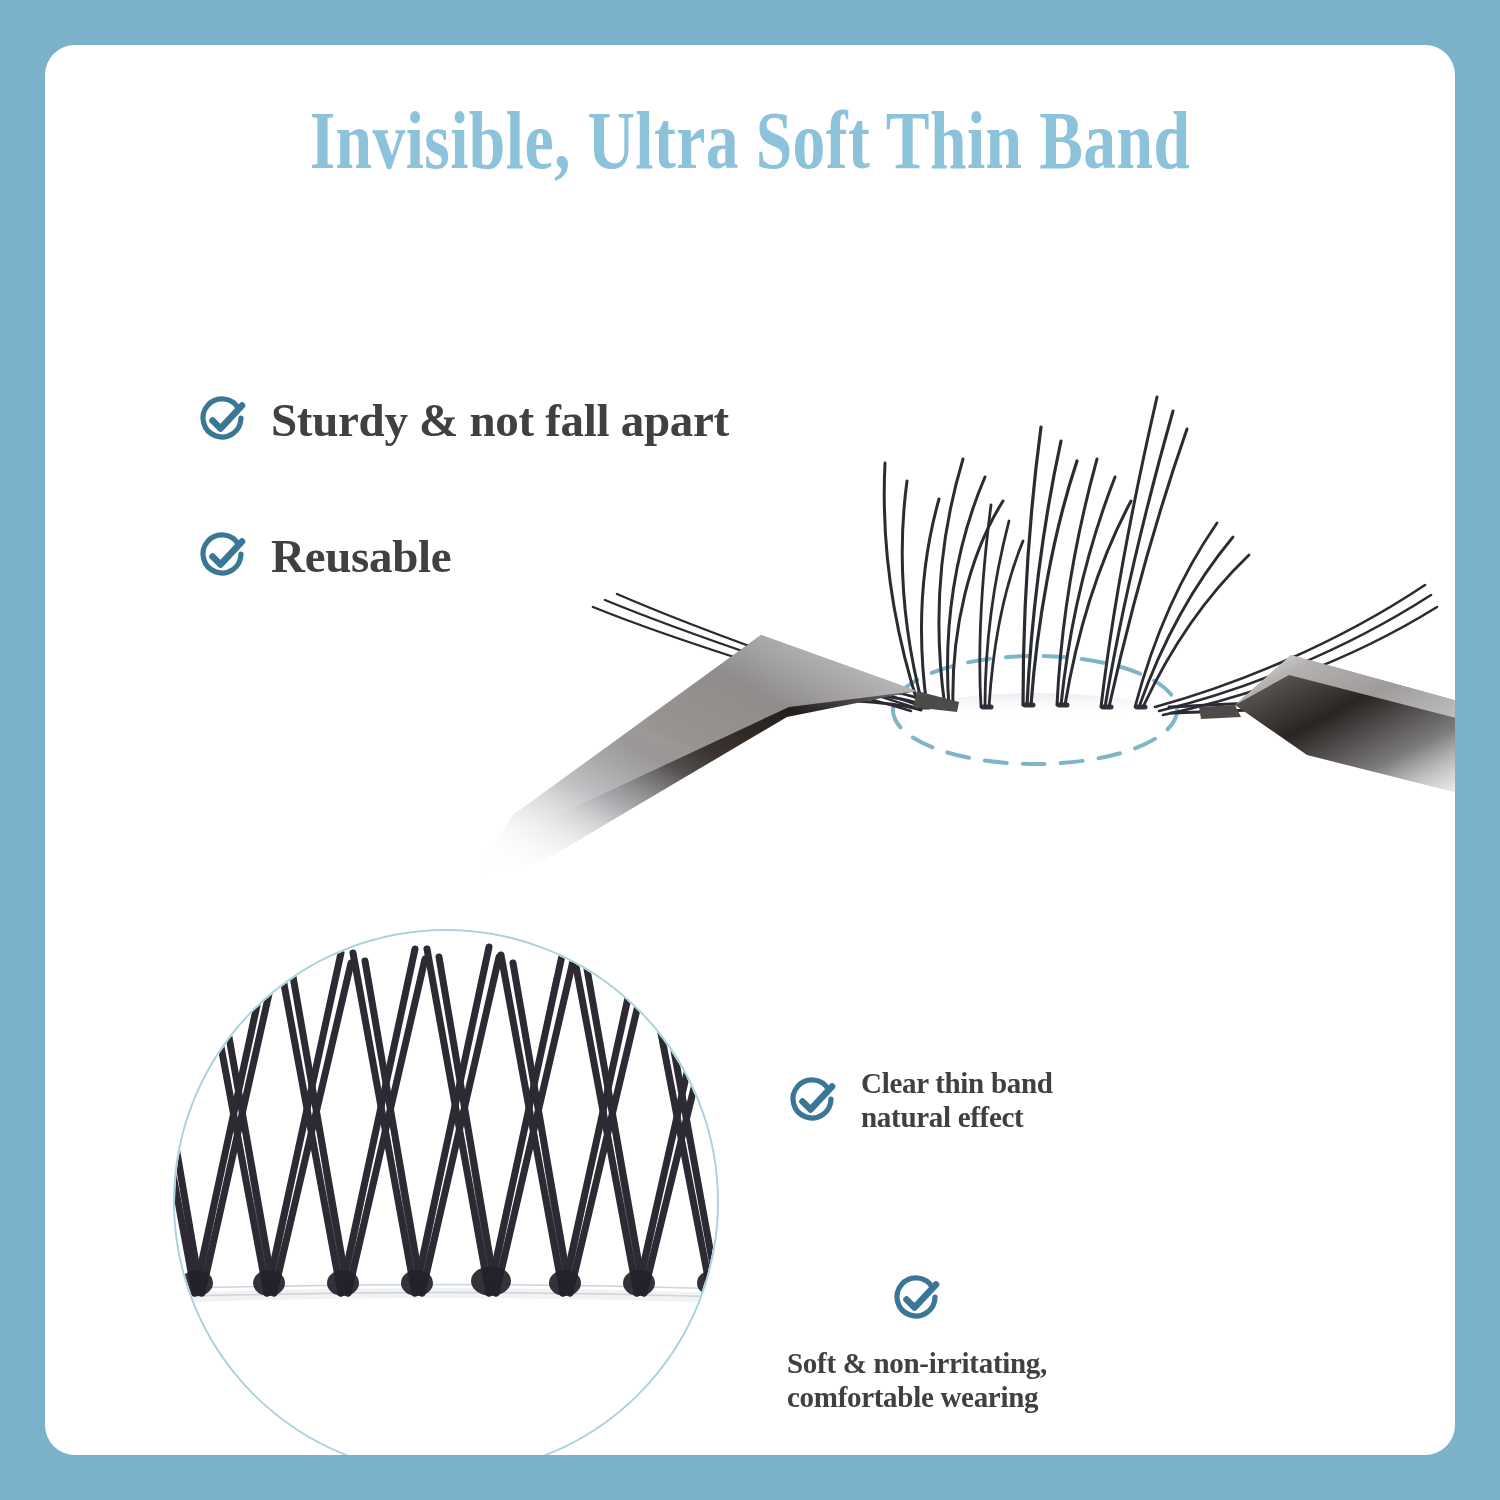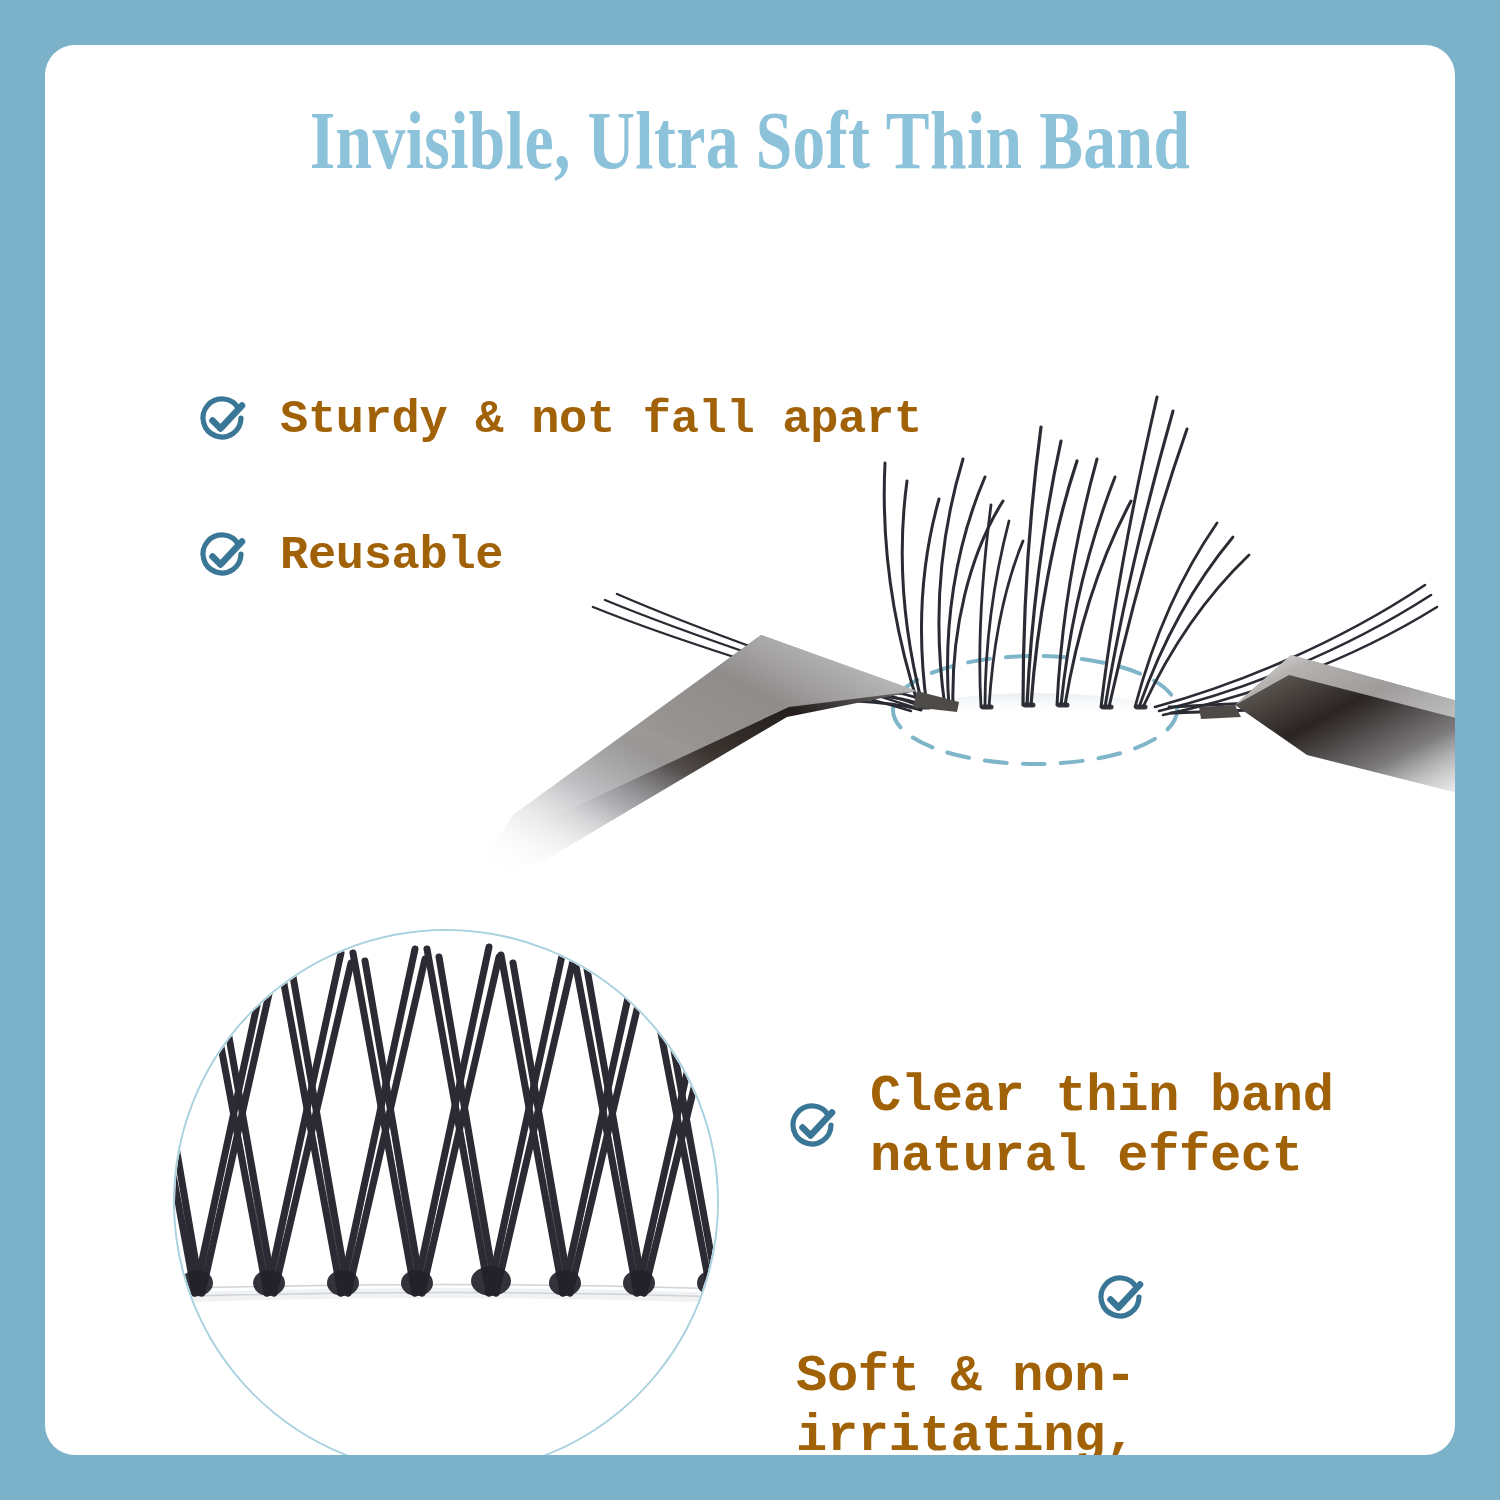--- a/index.html
+++ b/index.html
@@ -59,36 +59,35 @@
   .check-icon svg { display: block; width: 100%; height: 100%; }
 
   
   .feature {
     position: absolute;
     display: flex;
     align-items: center;
     gap: 22px;
   }
   .feature-text {
-    font-family: Liberation Mono, monospace;
+    font-family: Liberation Serif, serif;
     font-weight: bold;
     font-size: 47px;
     line-height: 1.16;
-    color: #a16207;
+    color: #404040;
     white-space: pre-line;
     letter-spacing: -0.3px;
-    margin-left: 9px;
   }
 
   .feature-a { left: 152px; top: 348px; }
   .feature-b { left: 152px; top: 484px; text-align: center; }
   .feature-c { left: 742px; top: 1022px; }
   .feature-d { left: 742px; top: 1228px; flex-direction: column; }
   .feature-c .feature-text,
-  .feature-d .feature-text { font-size: 52px; }
+  .feature-d .feature-text { font-size: 29px; }
 
   
   .photo-stage {
     position: absolute;
     left: 0;
     top: 210px;
     width: 1500px;
     height: 640px;
     overflow: visible;
   }

